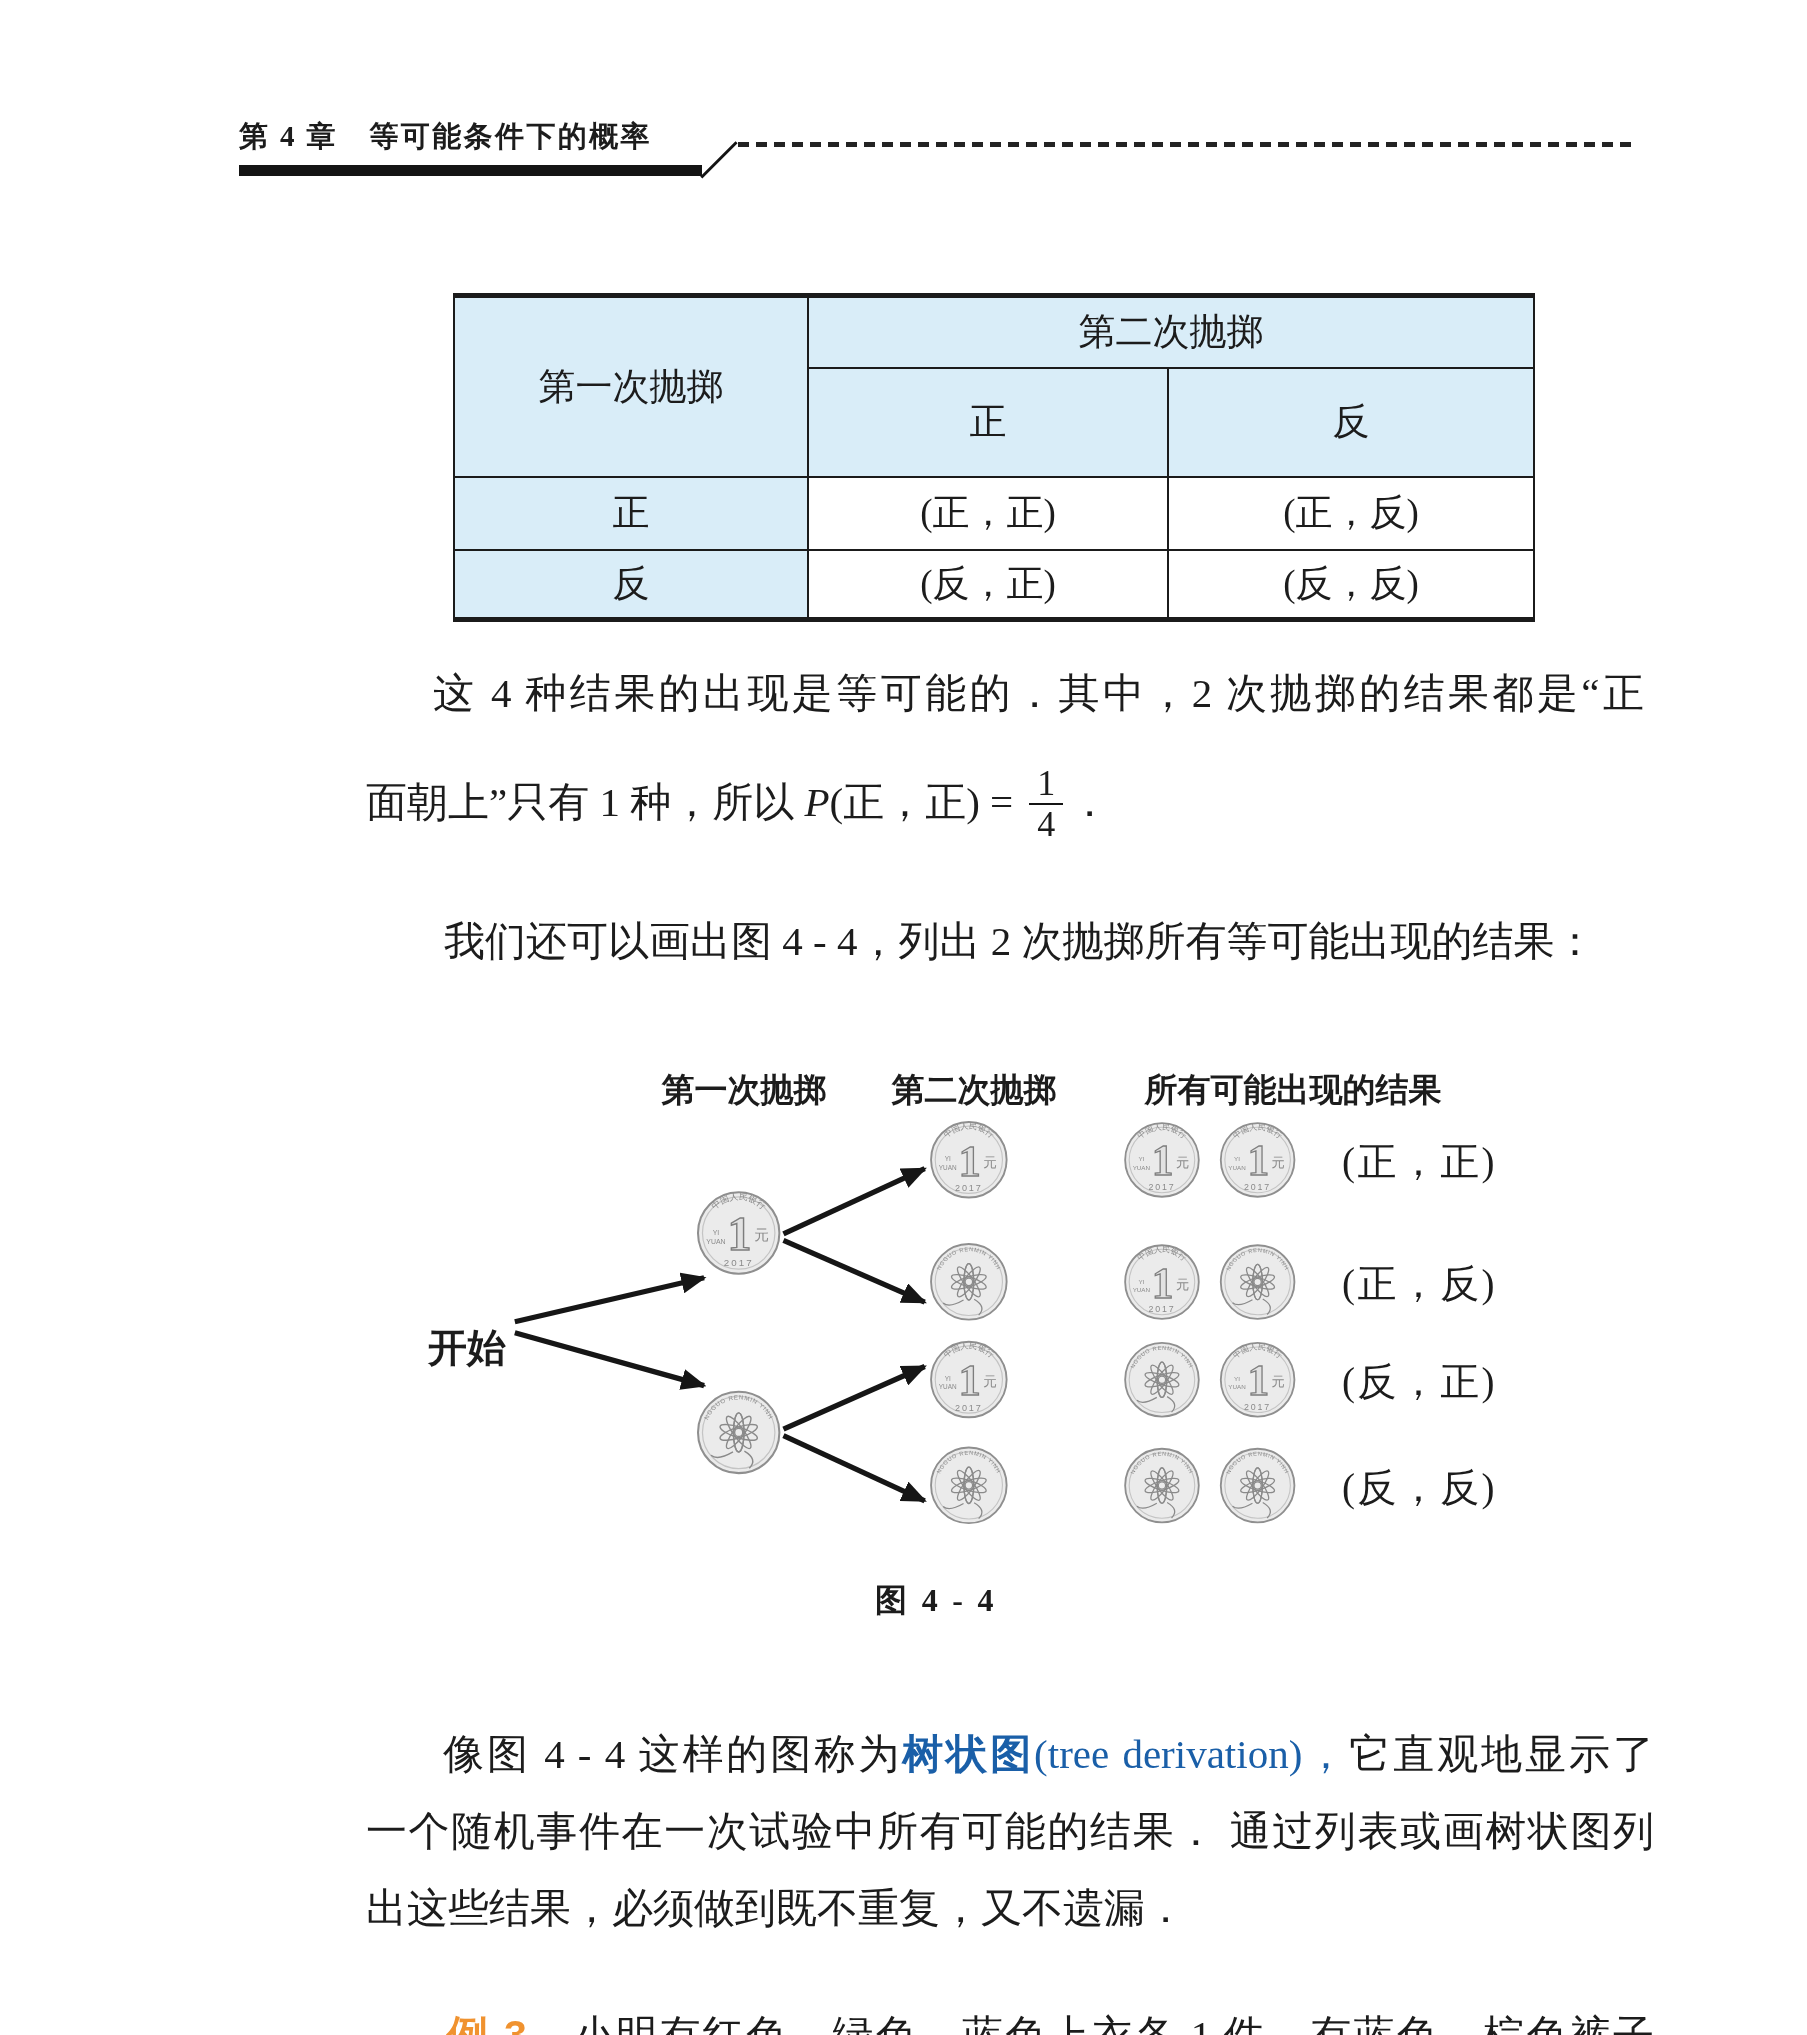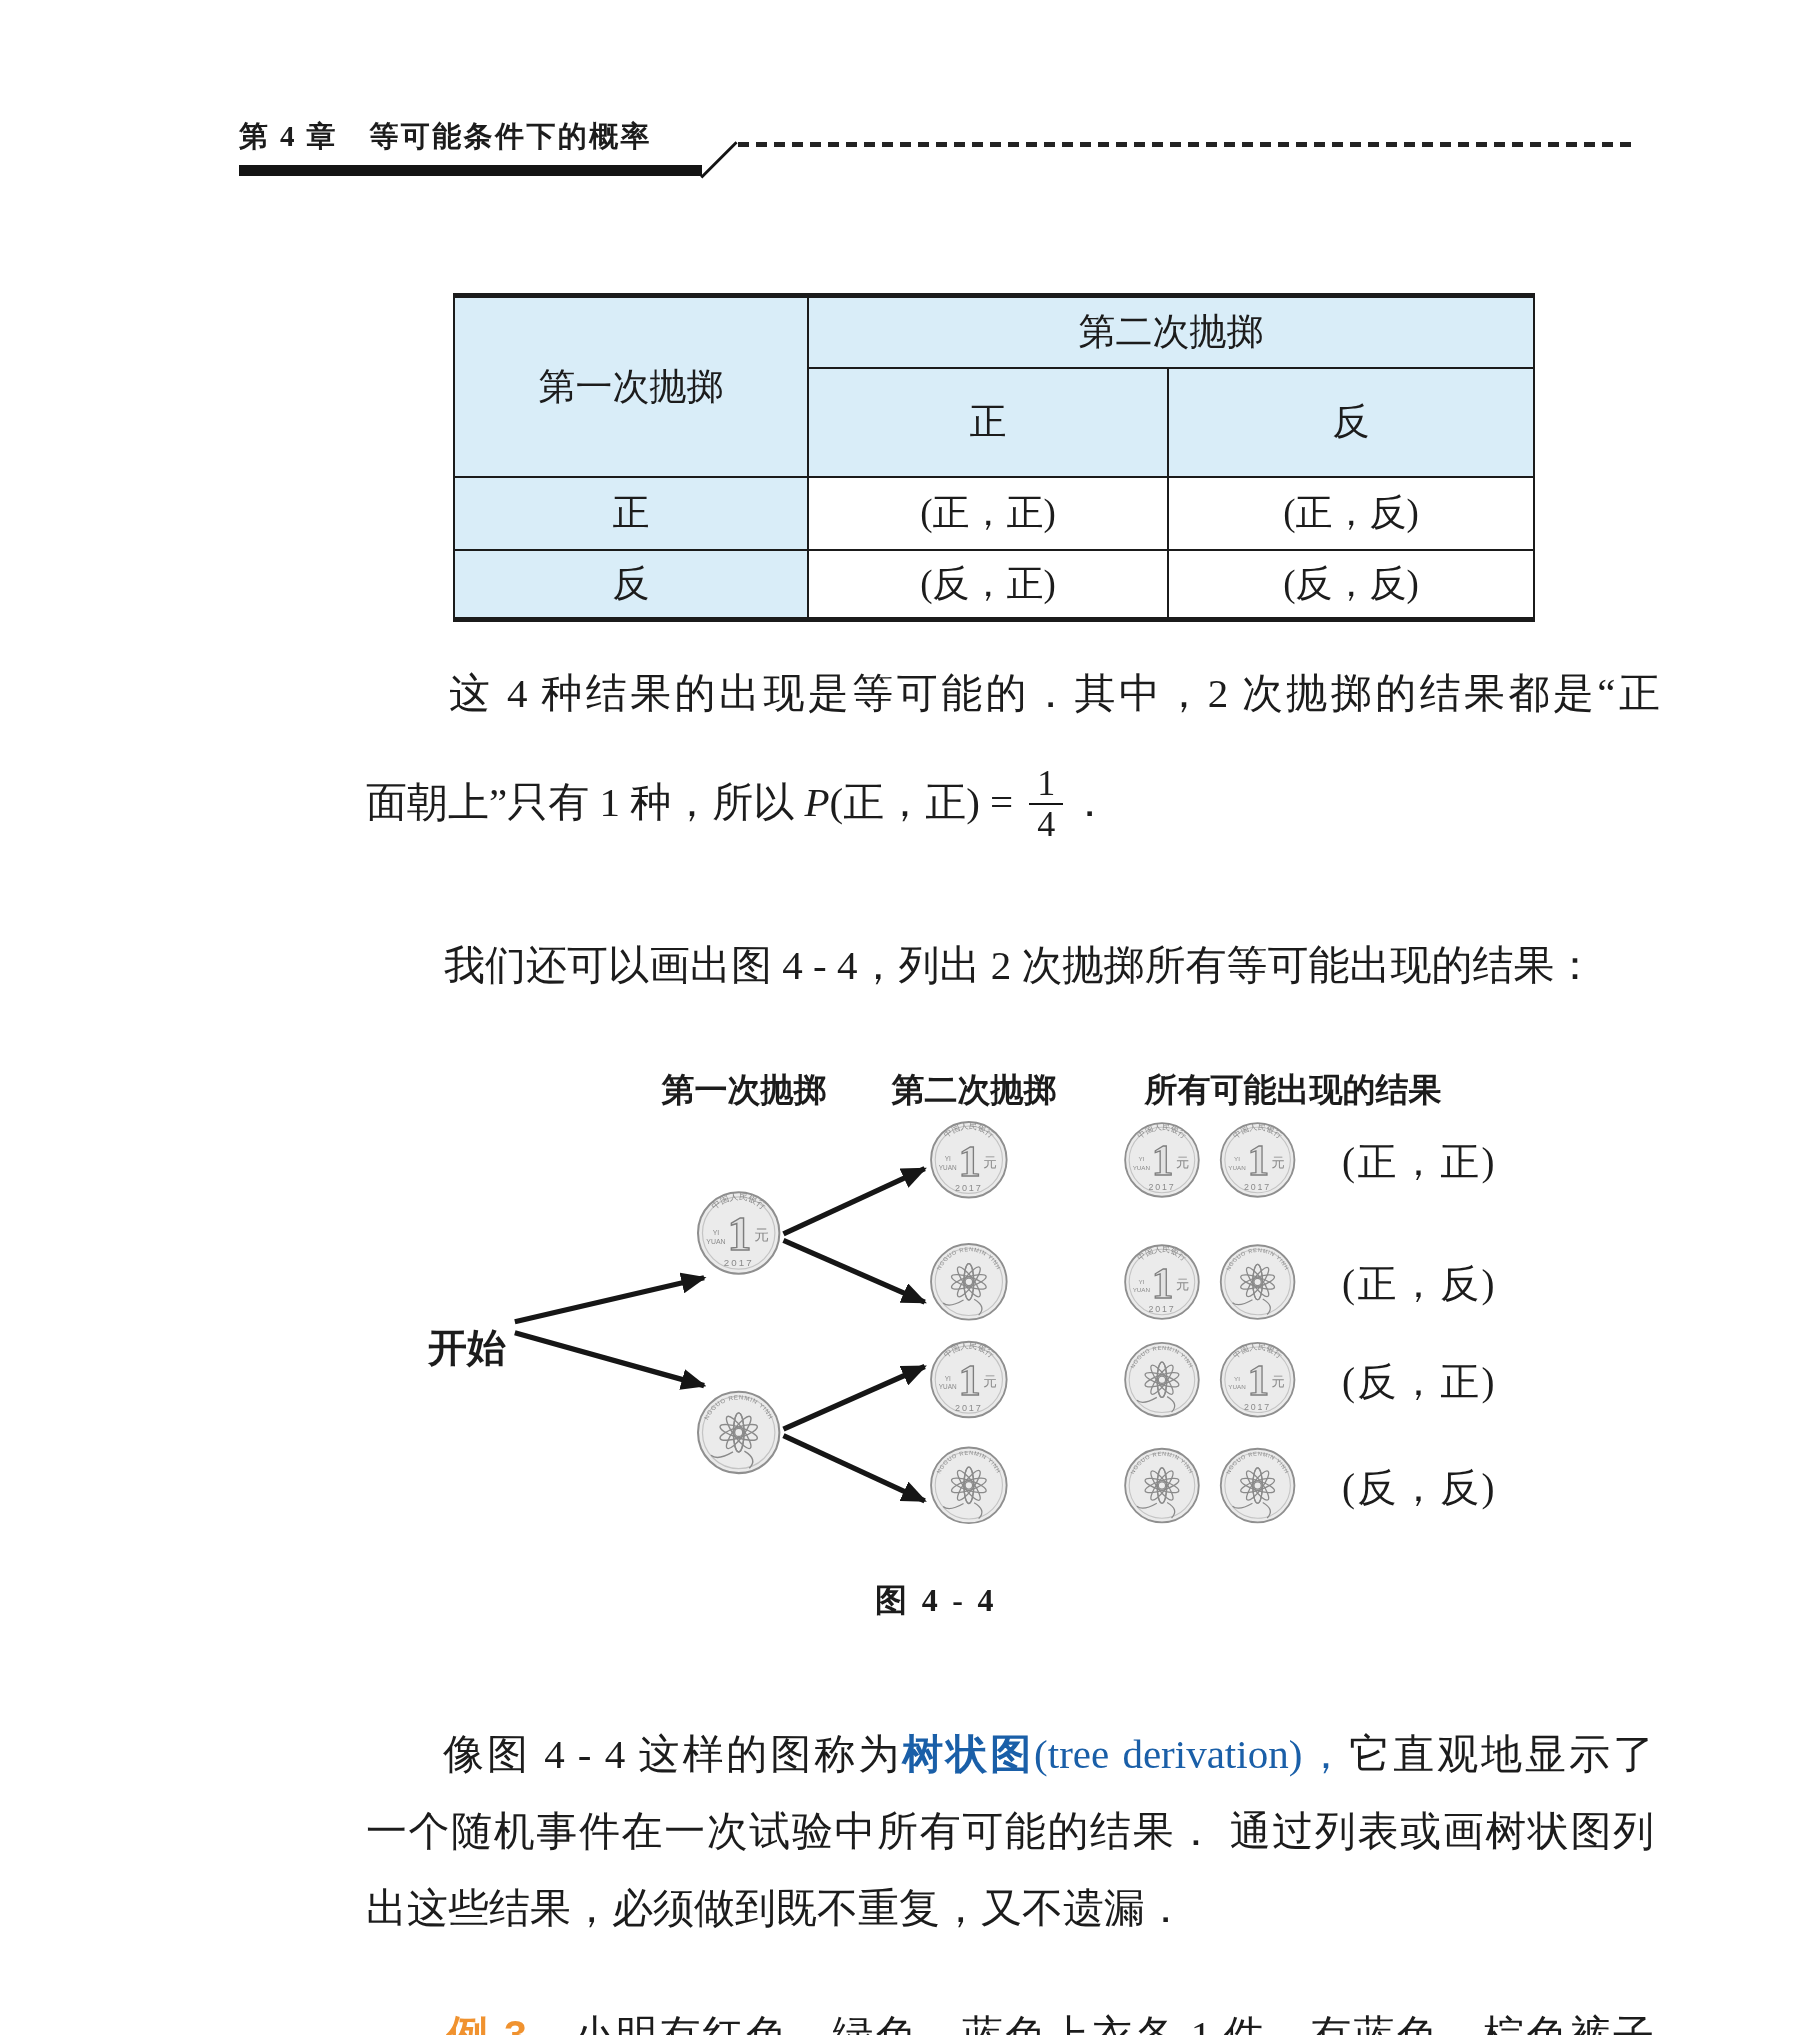--- a/index.html
+++ b/index.html
@@ -79,29 +79,29 @@
       <td class="white">(正，反)</td>
     </tr>
     <tr style="height:70px">
       <td class="blue">反</td>
       <td class="white">(反，正)</td>
       <td class="white">(反，反)</td>
     </tr>
   </tbody>
     </table>
 
-  <div class="abs bodyline just indent" style="left:372px;top:672px;">这 4 种结果的出现是等可能的．其中，2 次抛掷的结果都是“正</div>
+  <div class="abs bodyline just indent" style="left:356px;top:672px;">这 4 种结果的出现是等可能的．其中，2 次抛掷的结果都是“正</div>
   <div class="abs bodyline" style="left:366px;top:767px;">
     <span>面朝上”只有 1 种，所以 </span><span class="italicP">P</span><span>(正，正) = </span><span class="frac">
         <span class="num">1</span>
         <span class="den">4</span>
       </span><span>．</span>
   </div>
 
-  <div class="abs bodyline" style="left:444px;top:944px;">我们还可以画出图 4 - 4，列出 2 次抛掷所有等可能出现的结果：</div>
+  <div class="abs bodyline" style="left:444px;top:920px;">我们还可以画出图 4 - 4，列出 2 次抛掷所有等可能出现的结果：</div>
 
   <div class="abs tree">
 
     <span class="tree-head" style="left:378px;">第一次抛掷</span>
     <span class="tree-head" style="left:608px;">第二次抛掷</span>
     <span class="tree-head" style="left:927px;">所有可能出现的结果</span>
 
     <span class="start-label">开始</span>
 
     <span class="outcome-label" style="top:77px;">(正，正)</span>

